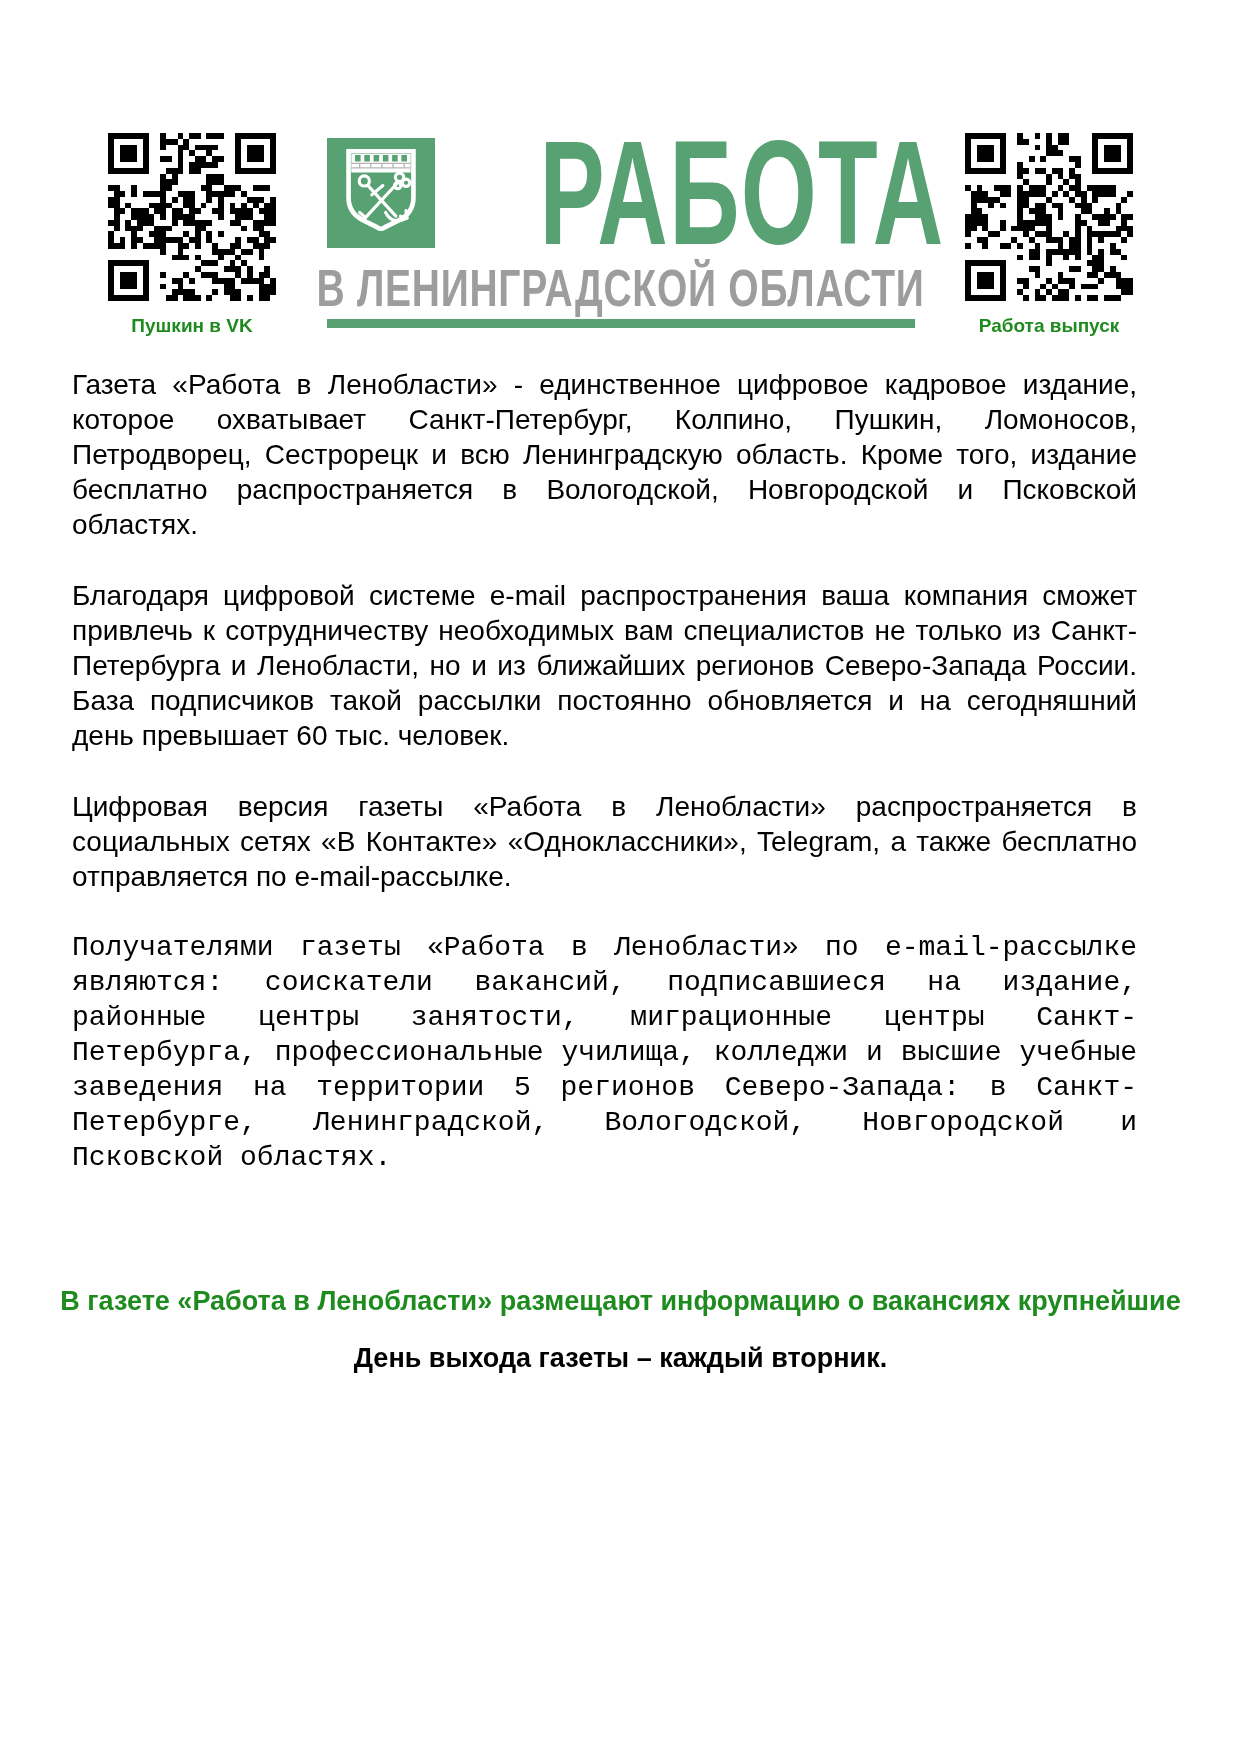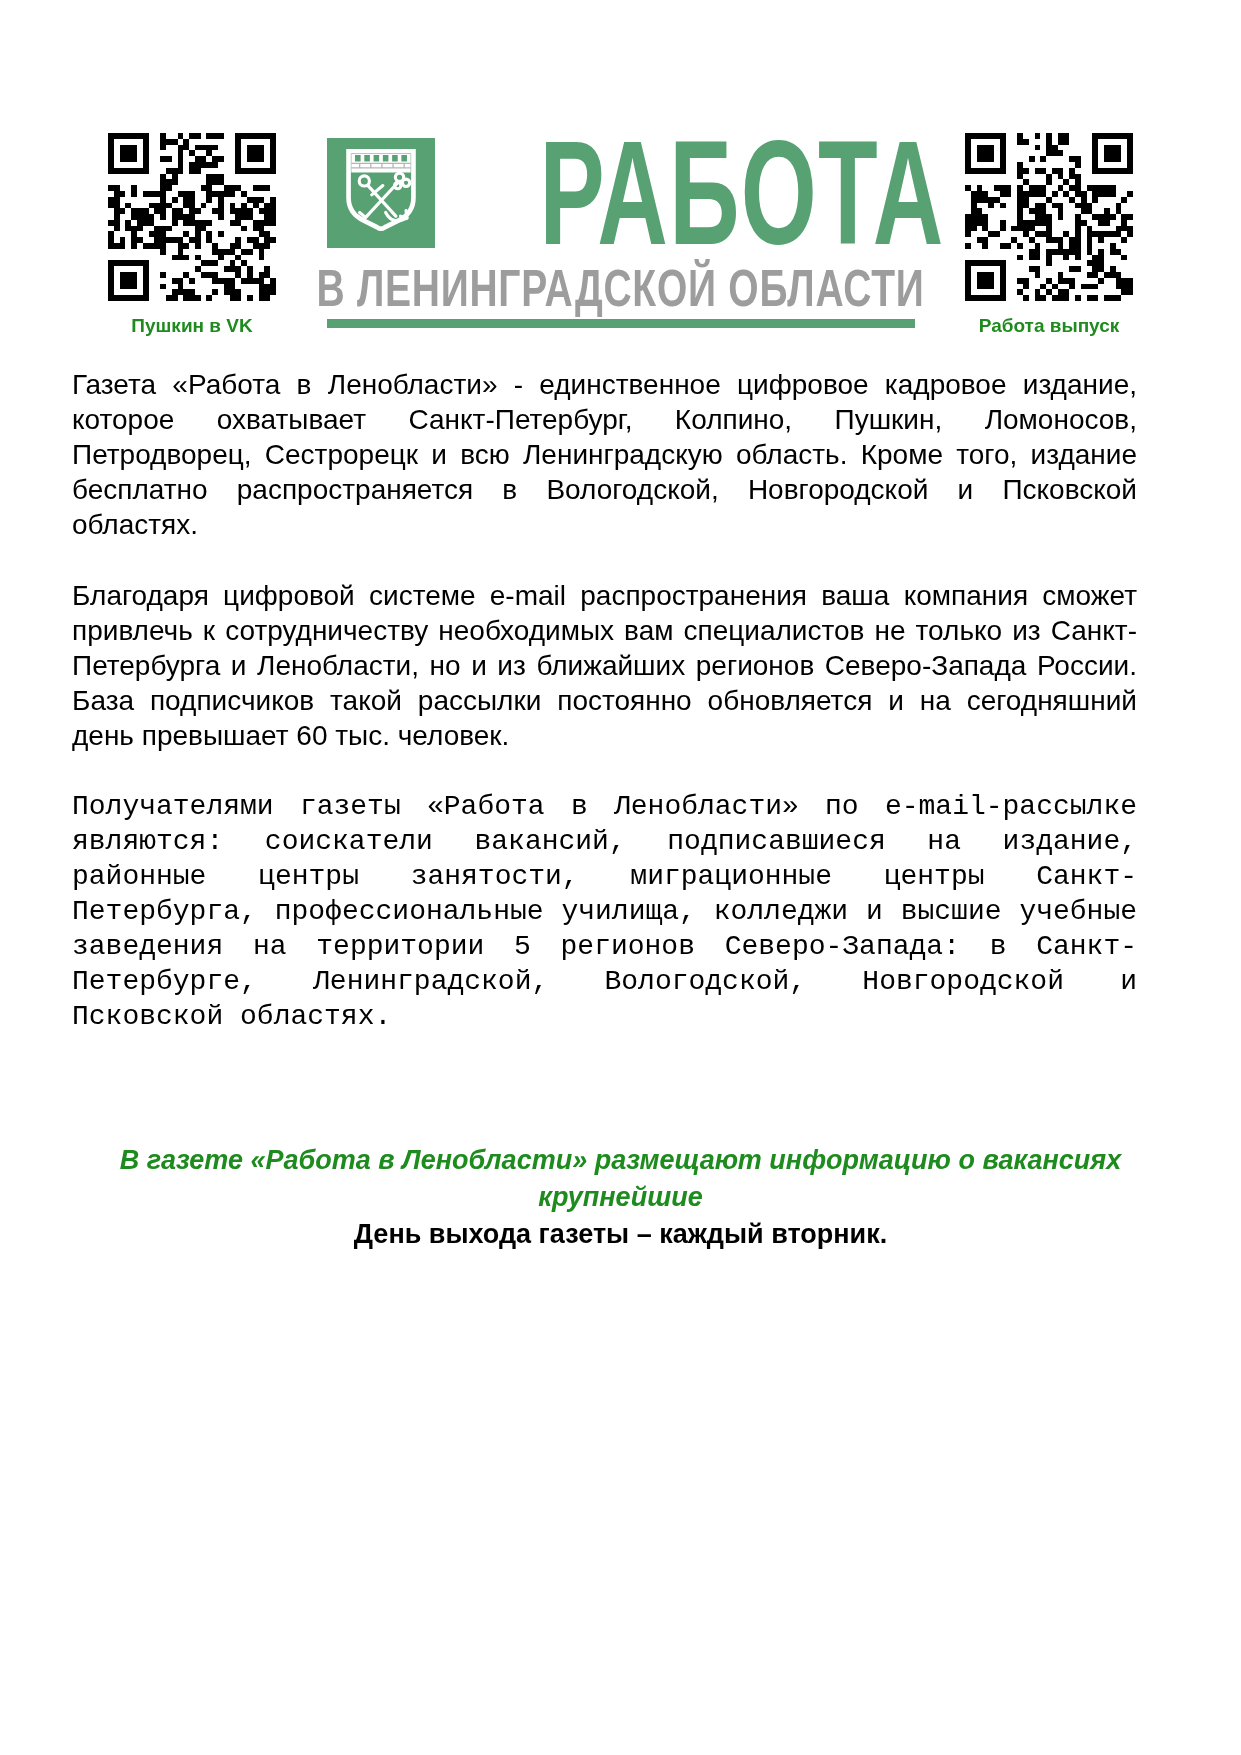--- a/index.html
+++ b/index.html
@@ -33,22 +33,22 @@
   
   .body-text { padding:30px 104px 0 72px; }
   .body-text p {
     margin:0 0 36px 0; font-size:28px; line-height:35px; color:#000000;
     text-align:justify; text-align-last:left;
   }
   .body-text p:last-child { margin-bottom:15px;font-family:Liberation Mono, monospace; }
 
   
   .promo { margin-top:108px; text-align:center; padding:0 60px; }
-  .promo-line { font-size:27px; font-weight:bold; line-height:37px; color:#1e8b1e;font-style:italic; }
-  .promo-schedule { font-size:27px; font-weight:bold; line-height:37px; color:#000000; }
+  .promo-line { font-size:27px; font-weight:bold; line-height:37px; color:#1e8b1e; }
+  .promo-schedule { font-size:27px; font-weight:bold; line-height:37px; color:#000000;margin-top:20px; }
 </style>
 </head>
 <body>
 
 <div class="page">
 
   <header class="header">
 
     <div class="qr-block">
       <svg class="qr" id="qr-left" viewBox="0 0 174 174">
@@ -691,20 +691,21 @@
           <rect x="12" y="144" width="18" height="18"></rect>
         </svg>
       <div class="qr-label">Работа выпуск</div>
     </div>
 
   </header>
 
   <main class="body-text">
     <p>Газета «Работа в Ленобласти» - единственное цифровое кадровое издание, которое охватывает Санкт-Петербург, Колпино, Пушкин, Ломоносов, Петродворец, Сестрорецк и всю Ленинградскую область. Кроме того, издание бесплатно распространяется в Вологодской, Новгородской и Псковской областях.</p>
     <p>Благодаря цифровой системе e-mail распространения ваша компания сможет привлечь к сотрудничеству необходимых вам специалистов не только из Санкт-Петербурга и Ленобласти, но и из ближайших регионов Северо-Запада России. База подписчиков такой рассылки постоянно обновляется и на сегодняшний день превышает 60 тыс. человек.</p>
+    <p>Цифровая версия газеты «Работа в Ленобласти» распространяется в социальных сетях «В Контакте» «Одноклассники», Telegram, а также бесплатно отправляется по e-mail-рассылке.</p>
     <p>Получателями газеты «Работа в Ленобласти» по e-mail-рассылке являются: соискатели вакансий, подписавшиеся на издание, районные центры занятости, миграционные центры Санкт-Петербурга, профессиональные училища, колледжи и высшие учебные заведения на территории 5 регионов Северо-Запада: в Санкт-Петербурге, Ленинградской, Вологодской, Новгородской и Псковской областях.</p>
   </main>
 
   <section class="promo">
     <div class="promo-line">В газете «Работа в Ленобласти» размещают информацию о вакансиях крупнейшие</div>
     <div class="promo-schedule">День выхода газеты – каждый вторник.</div>
   </section>
 
 </div>
 

